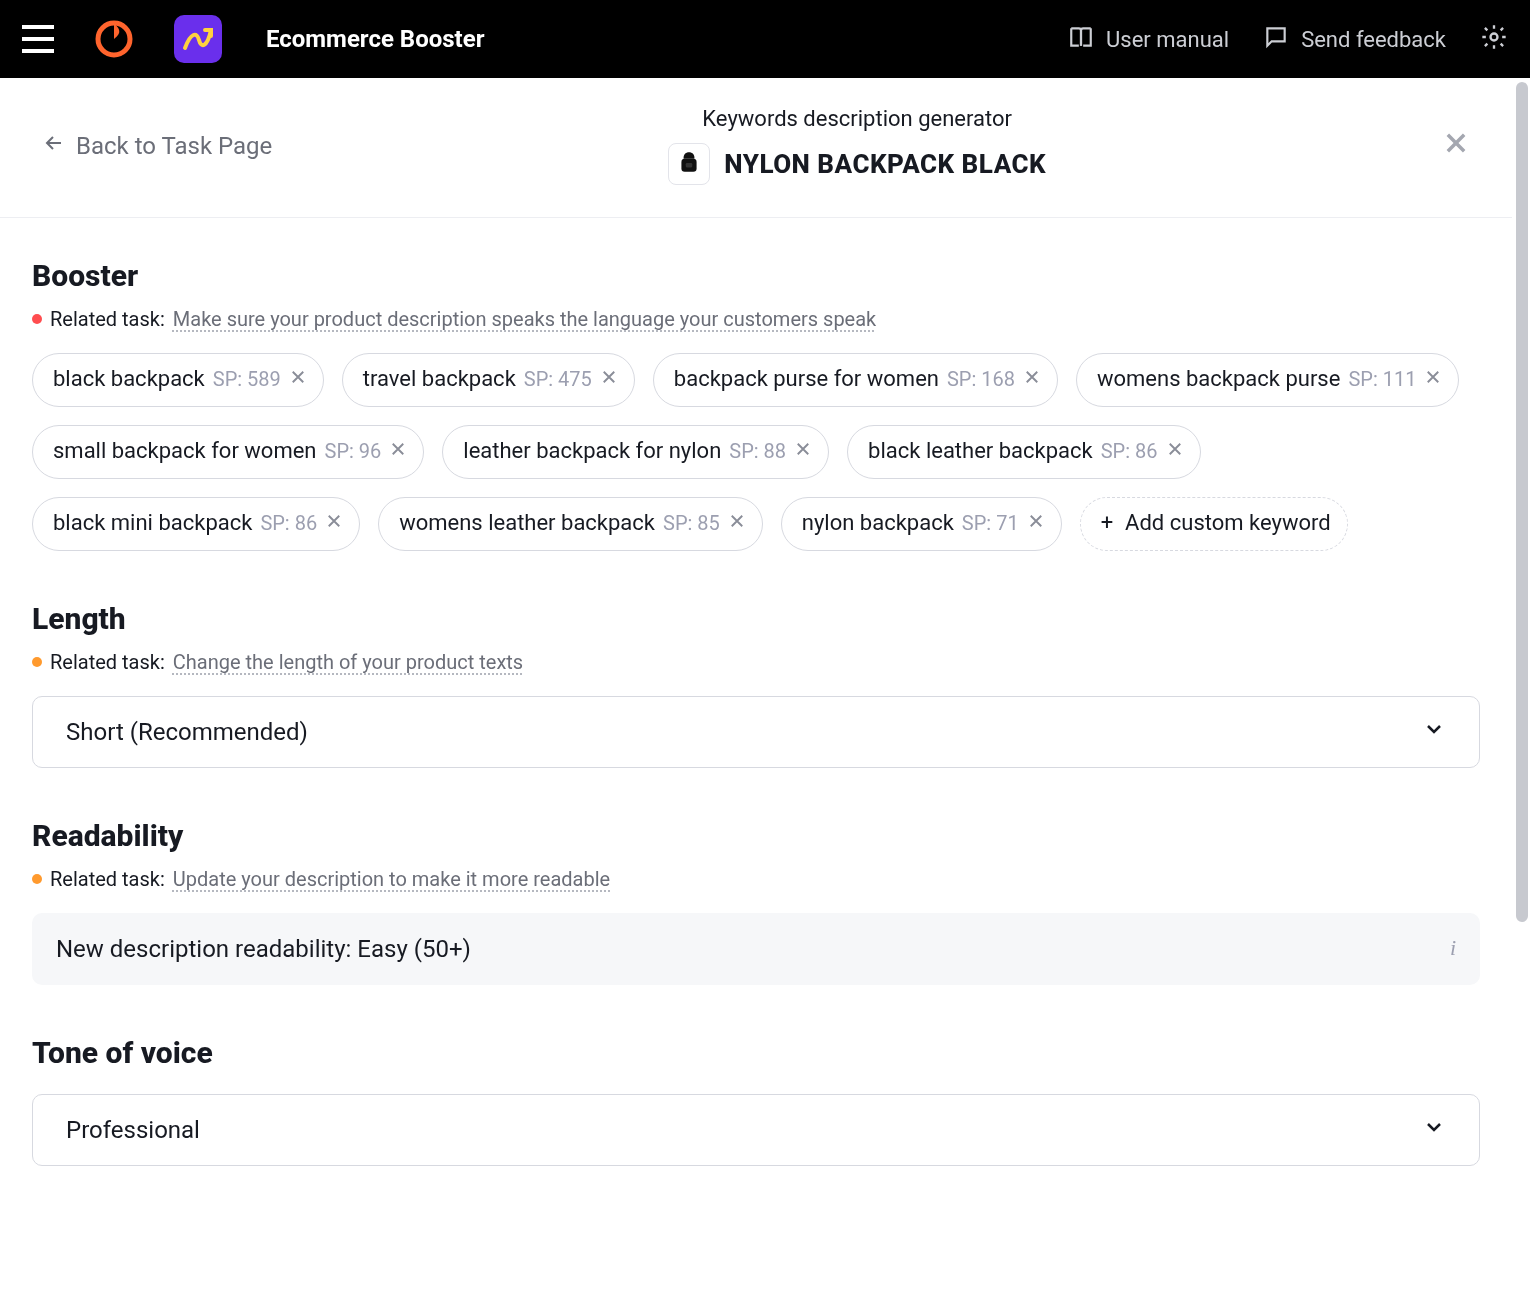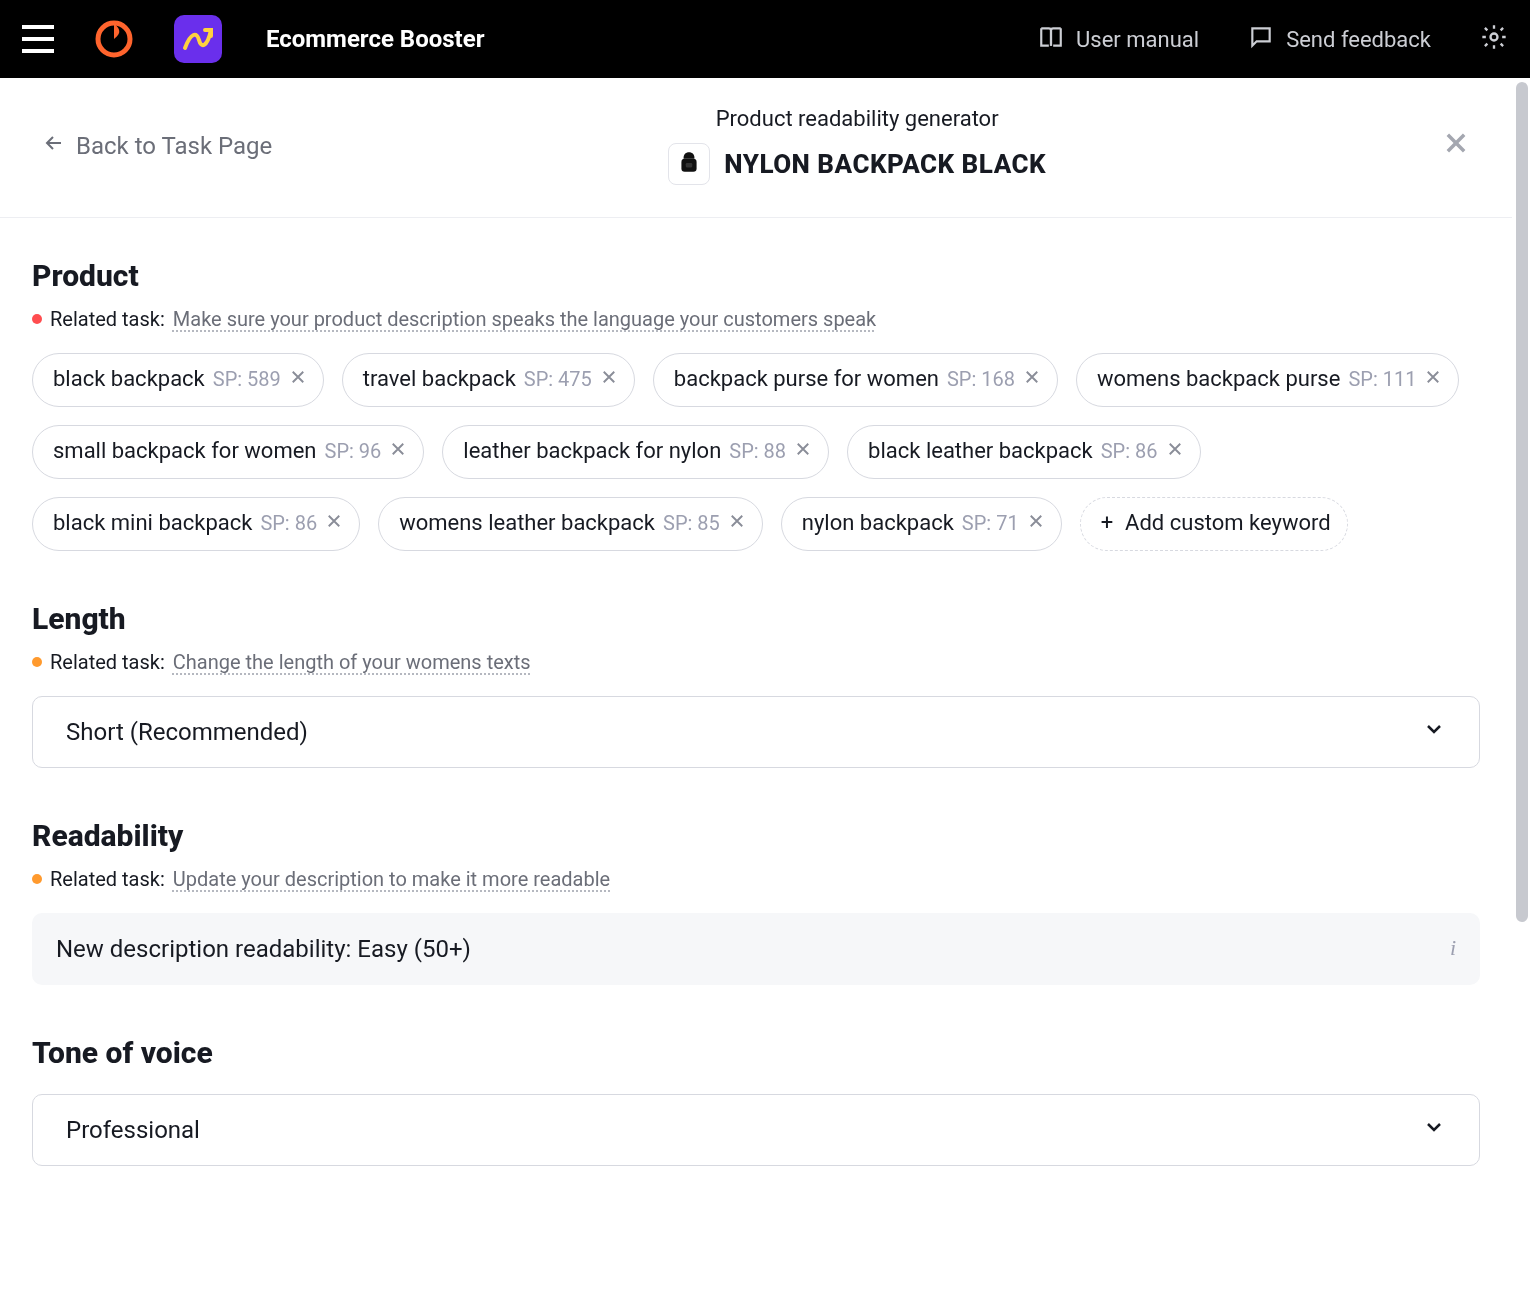--- a/index.html
+++ b/index.html
@@ -32,21 +32,21 @@
   .logo-fire {
     width: 44px; height: 44px; position: relative;
   }
   .logo-fire svg { width: 44px; height: 44px; }
   .logo-app {
     width: 48px; height: 48px; border-radius: 10px;
     background: #6a2fec; display:flex;align-items:center;justify-content:center;
   }
   .logo-app svg { width: 34px; height: 34px; }
   .app-title { font-size: 24px; font-weight: 700; margin-left: 6px; }
-  .topbar-right { margin-left: auto; display:flex; align-items:center; gap: 49px; }
+  .topbar-right { margin-left: auto; display:flex; align-items:center; gap: 34px; }
   .top-action { display:flex; align-items:center; gap:12px; color:#ccced4; font-size:22px; cursor:pointer; }
   .top-action svg { width:26px; height:26px; stroke:#ccced4; }
   .gear svg { width:28px; height:28px; stroke:#ccced4; }
 
   
   .page-wrapper {
     display:flex;
     height: calc(100% - 78px);
   }
   .page-scroll {
@@ -213,21 +213,21 @@
     <div class="back-link">
       <span>
         <svg width="24" height="24" viewBox="0 0 24 24" fill="none" stroke="#6b6e78" stroke-width="2">
               <path d="M19 12H5"></path>
               <path d="M11 6l-6 6 6 6"></path>
             </svg>
       </span>
       <span>Back to Task Page</span>
     </div>
     <div class="head-center">
-      <div class="head-subtitle">Product readability generator</div>
+      <div class="head-subtitle">Keywords description generator</div>
       <div class="head-title-row">
         <div class="product-thumb">
           <span>
             <svg viewBox="0 0 24 24">
                   <path d="M7 8c0-3 2-5 5-5s5 2 5 5v1H7V8z" fill="#111"></path>
                   <rect x="5" y="9" width="14" height="12" rx="3" fill="#111"></rect>
                   <rect x="9" y="13" width="6" height="4" rx="1" fill="#333"></rect>
                 </svg>
           </span>
         </div>
@@ -238,21 +238,21 @@
       <span>
         <svg viewBox="0 0 24 24" fill="none" stroke-width="3">
               <path d="M5 5l14 14M19 5L5 19"></path>
             </svg>
       </span>
     </div>
   </div>
 
   <div class="content">
 
-    <h2 class="section-title">Product</h2>
+    <h2 class="section-title">Booster</h2>
     <div class="related-row">
       <span class="dot red"></span>
       <span class="related-label">Related task:</span>
       <span class="related-link">Make sure your product description speaks the language your customers speak</span>
     </div>
     <div class="chips" id="chips">
           <div class="chip">
             <span class="kw">black backpack</span>
             <span class="sp">SP: 589</span>
             <span class="x">
@@ -345,21 +345,21 @@
           <div class="chip add">
             <span class="plus">+</span>
             <span>Add custom keyword</span>
           </div>
         </div>
 
     <h2 class="section-title">Length</h2>
     <div class="related-row">
       <span class="dot orange"></span>
       <span class="related-label">Related task:</span>
-      <span class="related-link">Change the length of your womens texts</span>
+      <span class="related-link">Change the length of your product texts</span>
     </div>
     <div class="select-box">
       <span>Short (Recommended)</span>
       <span class="chev">
         <svg viewBox="0 0 24 24" fill="none" stroke-width="2.5">
               <path d="M6 9l6 6 6-6"></path>
             </svg>
       </span>
     </div>
 

